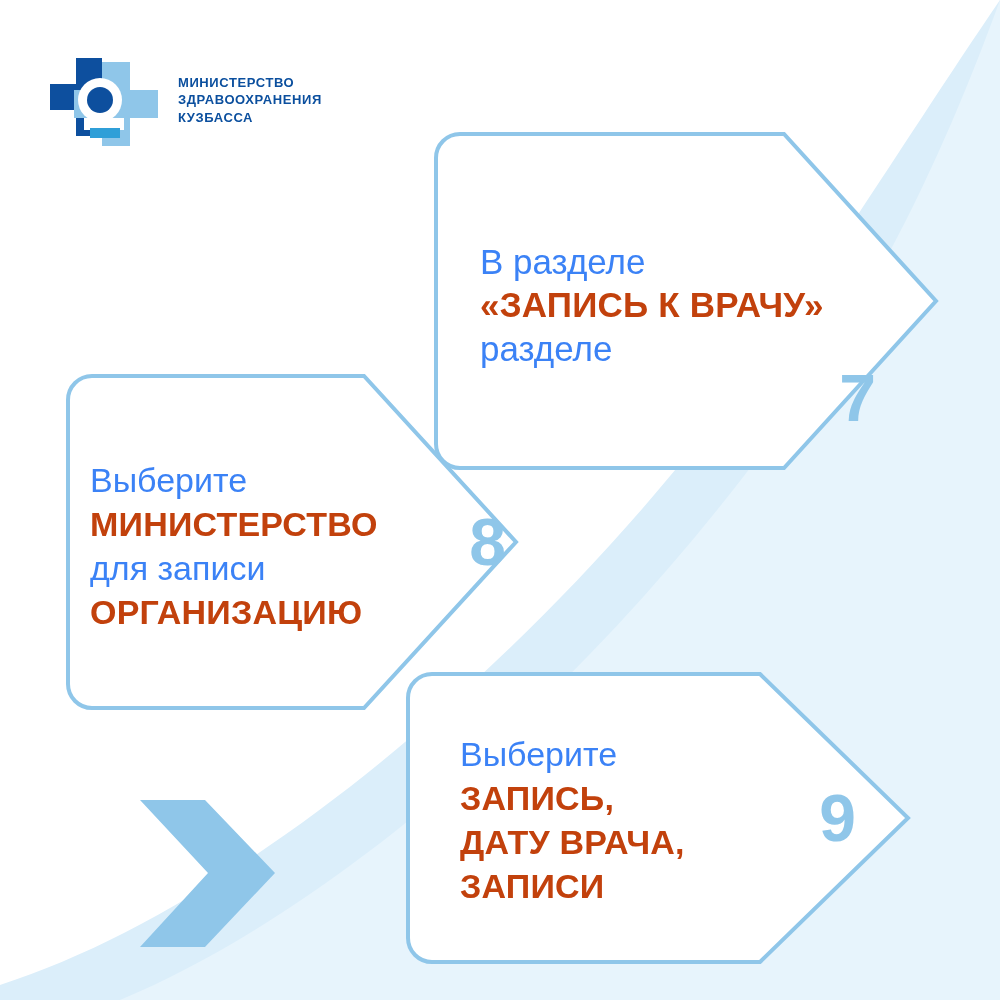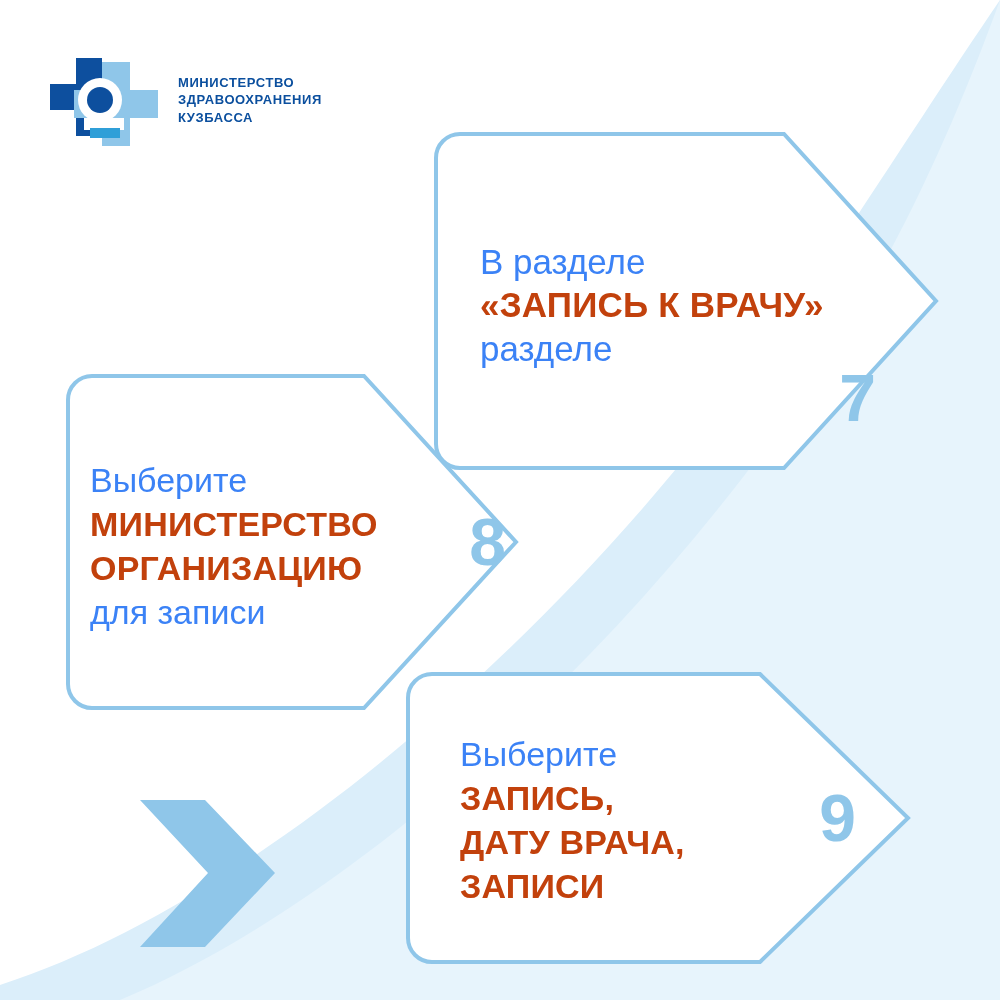--- a/index.html
+++ b/index.html
@@ -139,22 +139,22 @@
     <div class="num">7</div>
   </div>
 
   <div class="card" id="card8">
     <svg width="460" height="348" viewBox="0 0 460 348">
       <path d="M28 4 H300 L452 170 L300 336 H28 A24 24 0 0 1 4 312 V28 A24 24 0 0 1 28 4 Z" fill="#ffffff" stroke="#8fc6e9" stroke-width="4"></path>
     </svg>
     <div class="card-body">
       <span class="ln reg">Выберите</span>
       <span class="ln bold">МИНИСТЕРСТВО</span>
+      <span class="ln reg">для записи</span>
       <span class="ln bold">ОРГАНИЗАЦИЮ</span>
-      <span class="ln reg">для записи</span>
     </div>
     <div class="num">8</div>
   </div>
 
   <div class="card" id="card9">
     <svg width="510" height="300" viewBox="0 0 510 300">
       <path d="M28 4 H356 L504 148 L356 292 H28 A24 24 0 0 1 4 268 V28 A24 24 0 0 1 28 4 Z" fill="#ffffff" stroke="#8fc6e9" stroke-width="4"></path>
     </svg>
     <div class="card-body">
       <span class="ln reg">Выберите</span>

